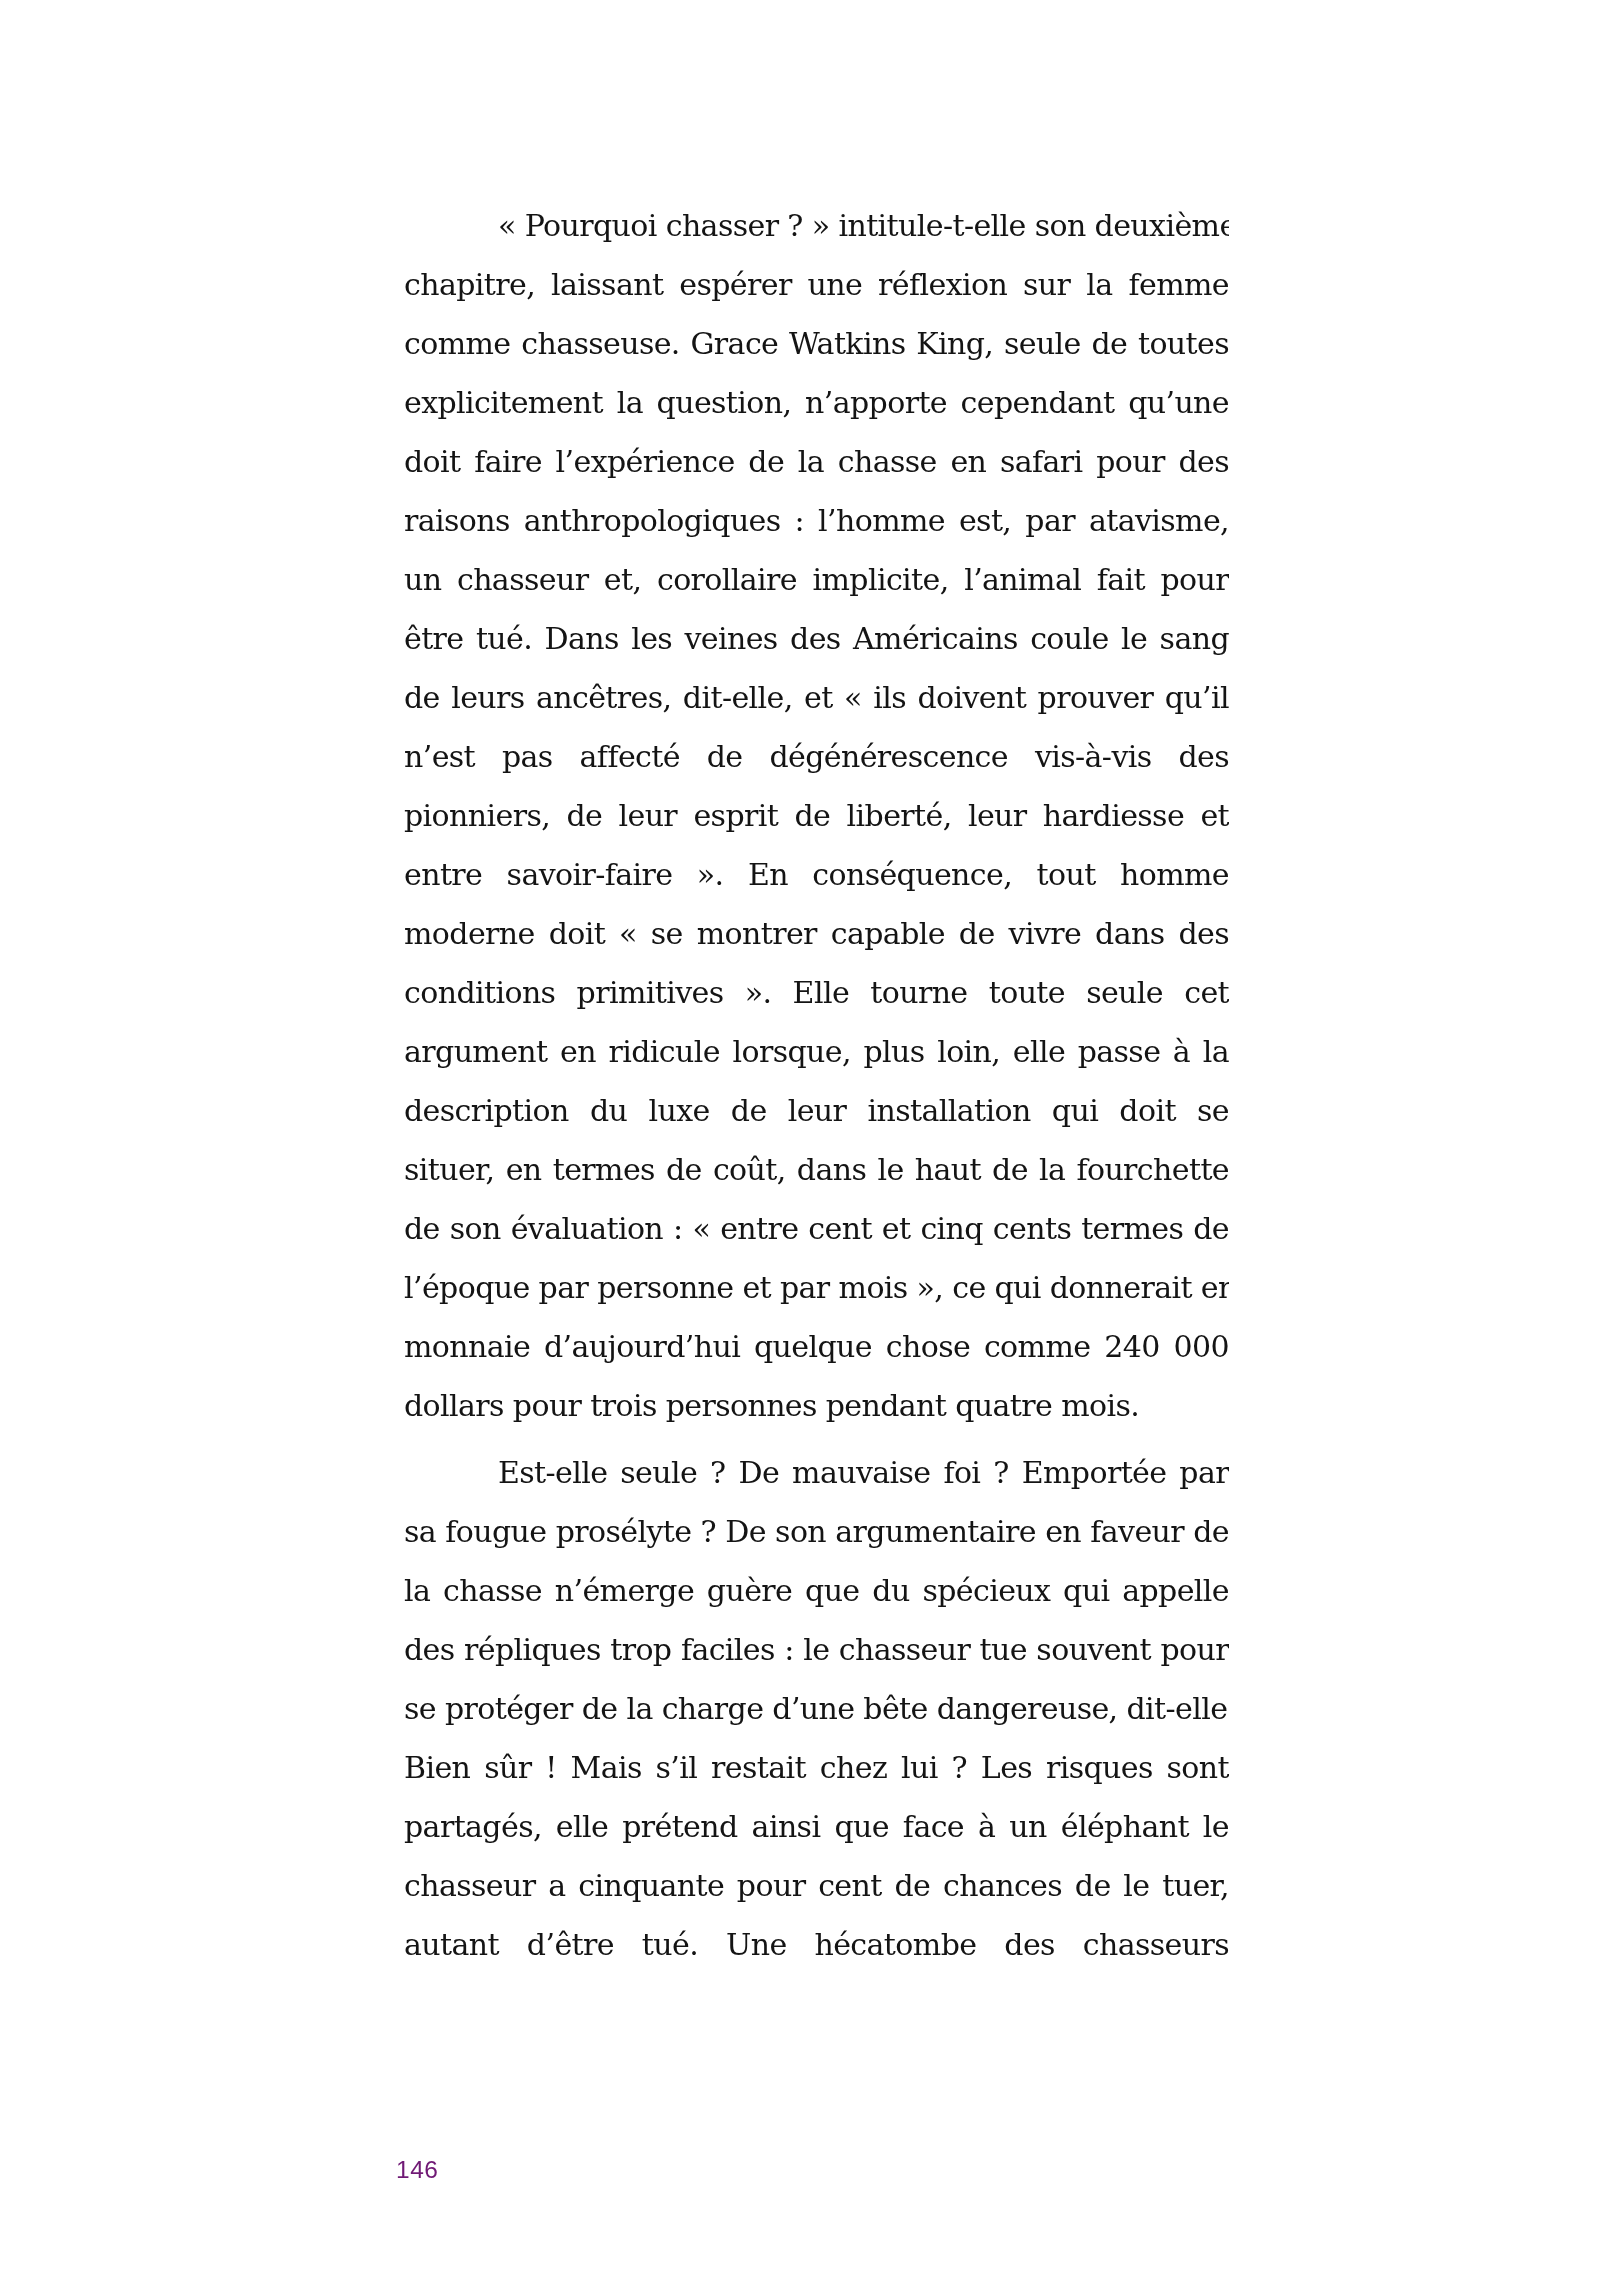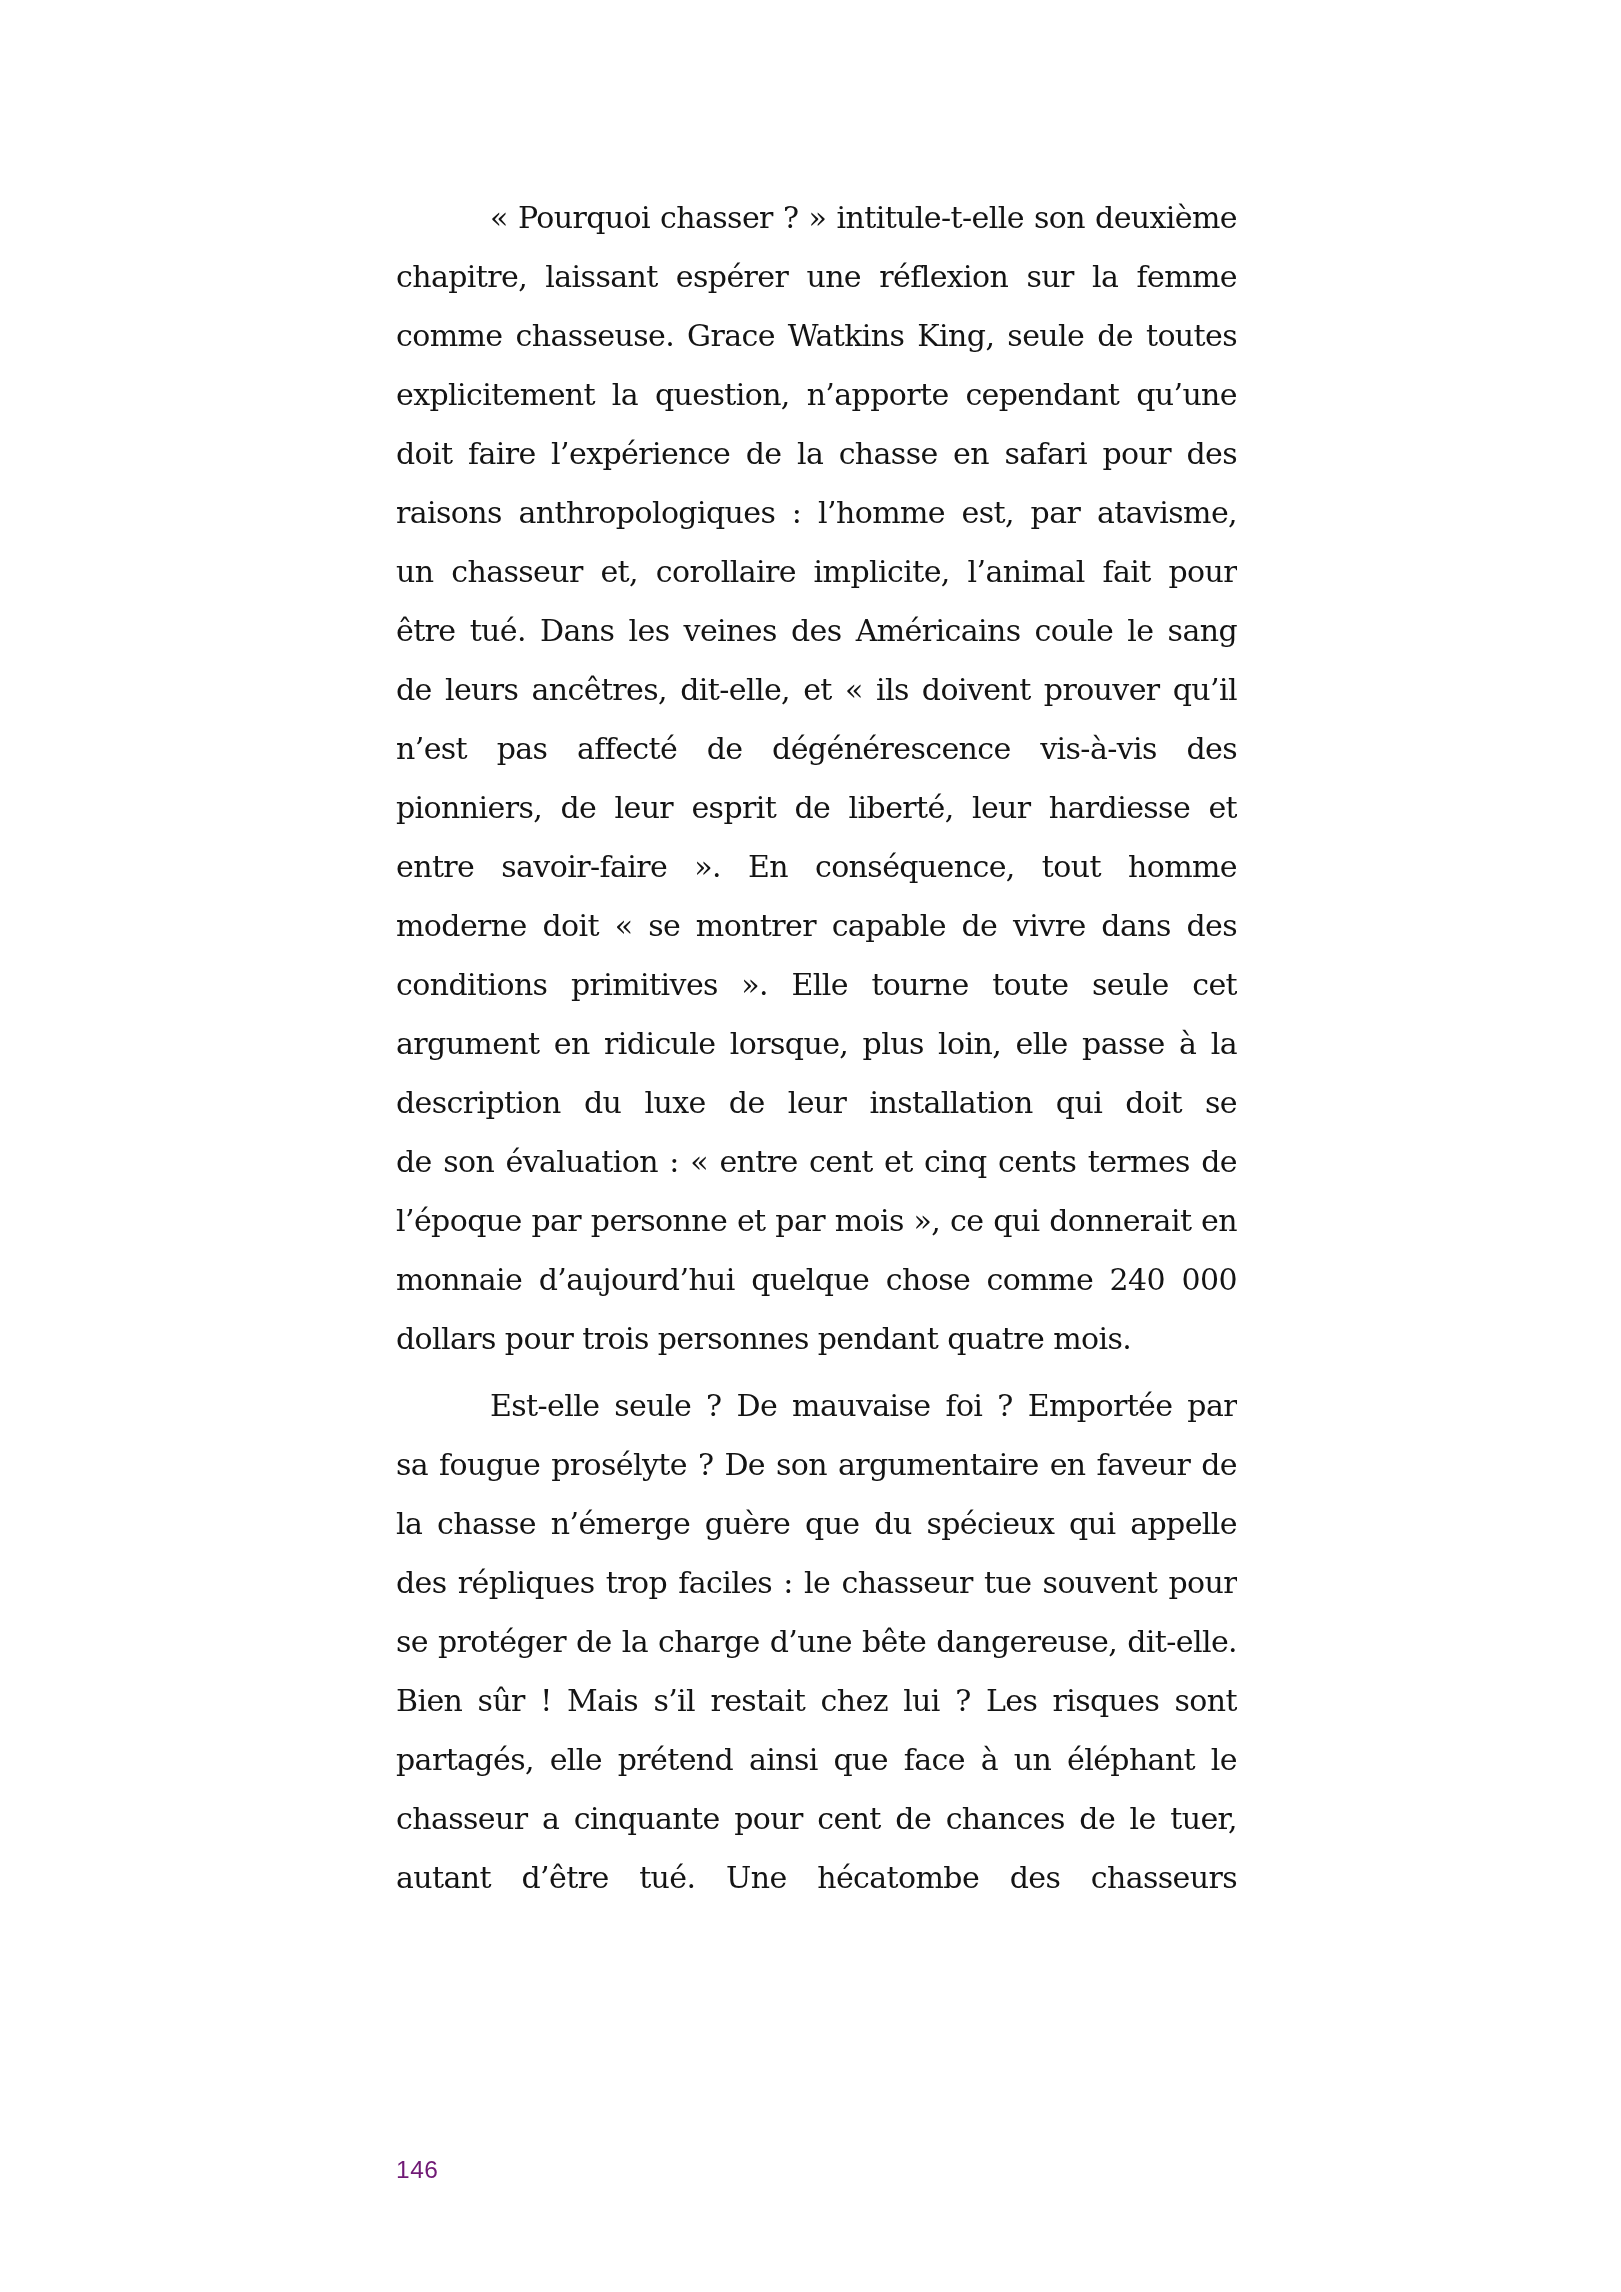--- a/index.html
+++ b/index.html
@@ -26,21 +26,21 @@
       left: 396px;
       top: 188px;
       width: 841px;
       font-family: "DejaVu Serif", "Liberation Serif", serif;
       font-size: 30px;
       line-height: 59px;
       color: #141414;
       letter-spacing: -0.6px;
     }
     .para {
-      margin: 0;
+      margin: 8px;
       padding: 0;
     }
     .para + .para {
       margin-top: 7.8px;
     }
     .line {
       display: block;
       white-space: nowrap;
       text-align: justify;
       text-align-last: justify;
@@ -79,20 +79,21 @@
       <span class="line">un chasseur et, corollaire implicite, l’animal fait pour</span>
       <span class="line">être tué. Dans les veines des Américains coule le sang</span>
       <span class="line">de leurs ancêtres, dit-elle, et « ils doivent prouver qu’il</span>
       <span class="line">n’est pas affecté de dégénérescence vis-à-vis des</span>
       <span class="line">pionniers, de leur esprit de liberté, leur hardiesse et</span>
       <span class="line">entre savoir-faire ». En conséquence, tout homme</span>
       <span class="line">moderne doit « se montrer capable de vivre dans des</span>
       <span class="line">conditions primitives ». Elle tourne toute seule cet</span>
       <span class="line">argument en ridicule lorsque, plus loin, elle passe à la</span>
       <span class="line">description du luxe de leur installation qui doit se</span>
+      <span class="line">situer, en termes de coût, dans le haut de la fourchette</span>
       <span class="line">de son évaluation : « entre cent et cinq cents termes de</span>
       <span class="line">l’époque par personne et par mois », ce qui donnerait en</span>
       <span class="line">monnaie d’aujourd’hui quelque chose comme 240 000</span>
       <span class="line last">dollars pour trois personnes pendant quatre mois.</span>
     </p>
 
     <p class="para">
       <span class="line first">Est-elle seule ? De mauvaise foi ? Emportée par</span>
       <span class="line">sa fougue prosélyte ? De son argumentaire en faveur de</span>
       <span class="line">la chasse n’émerge guère que du spécieux qui appelle</span>

